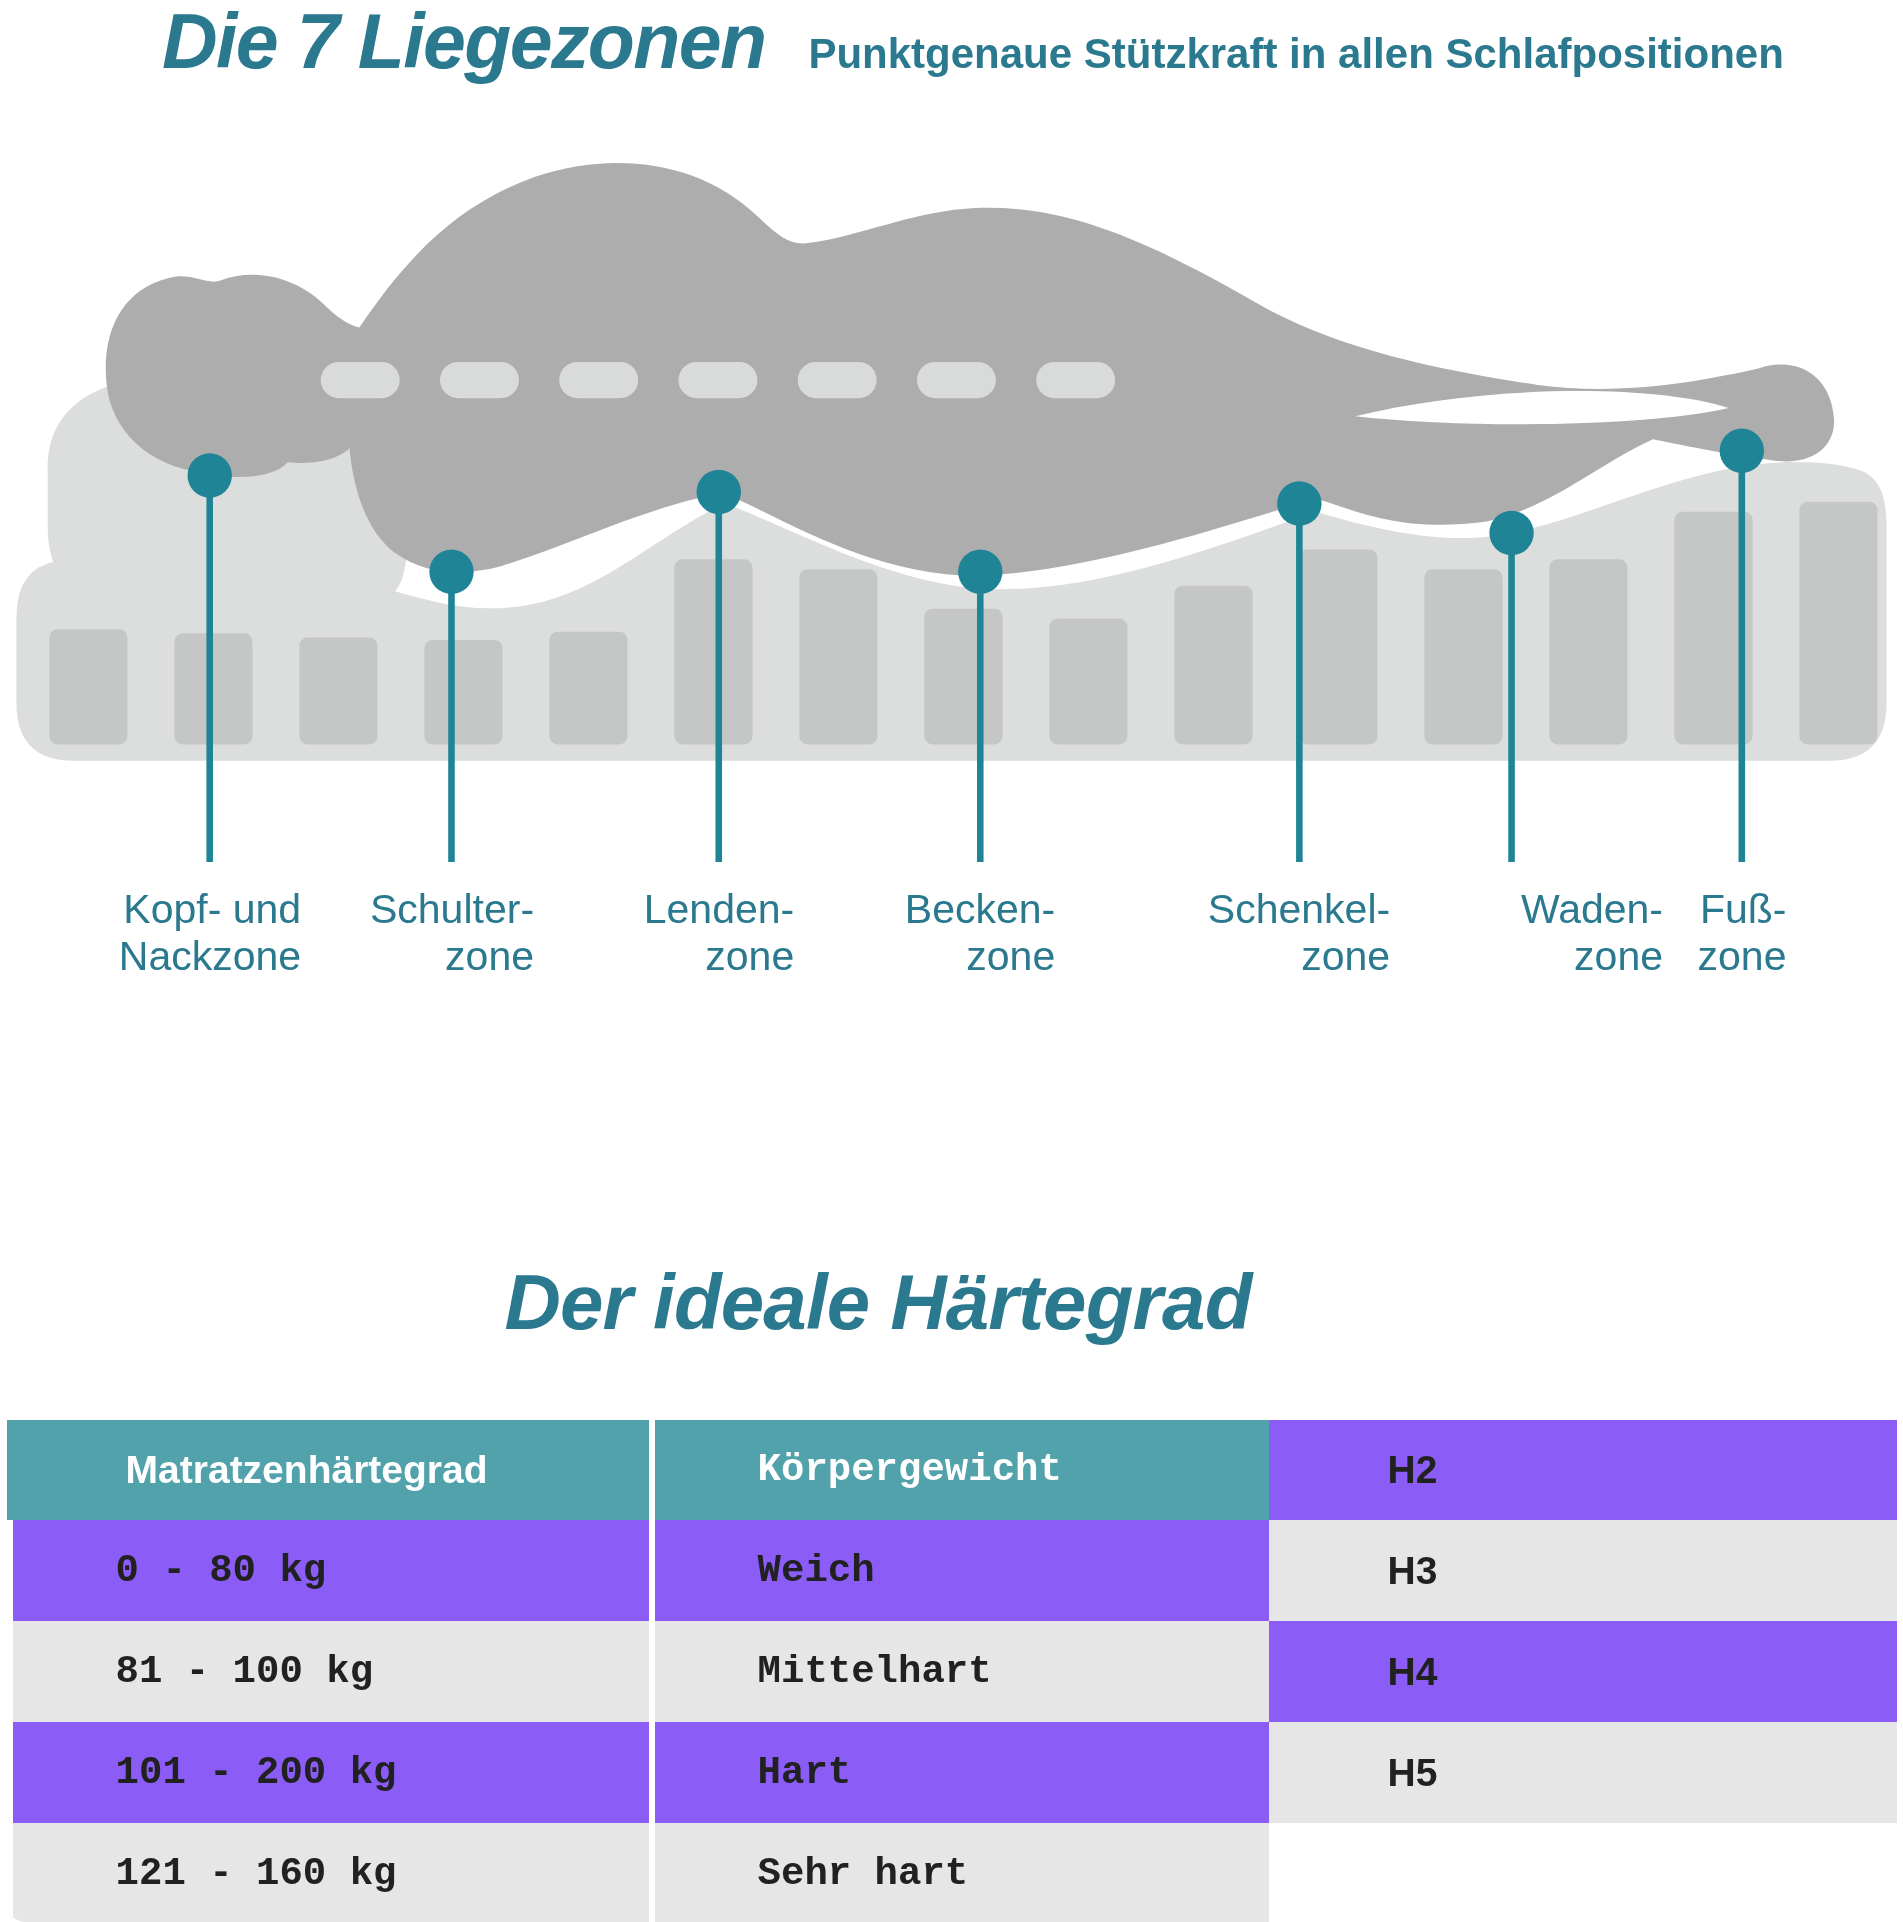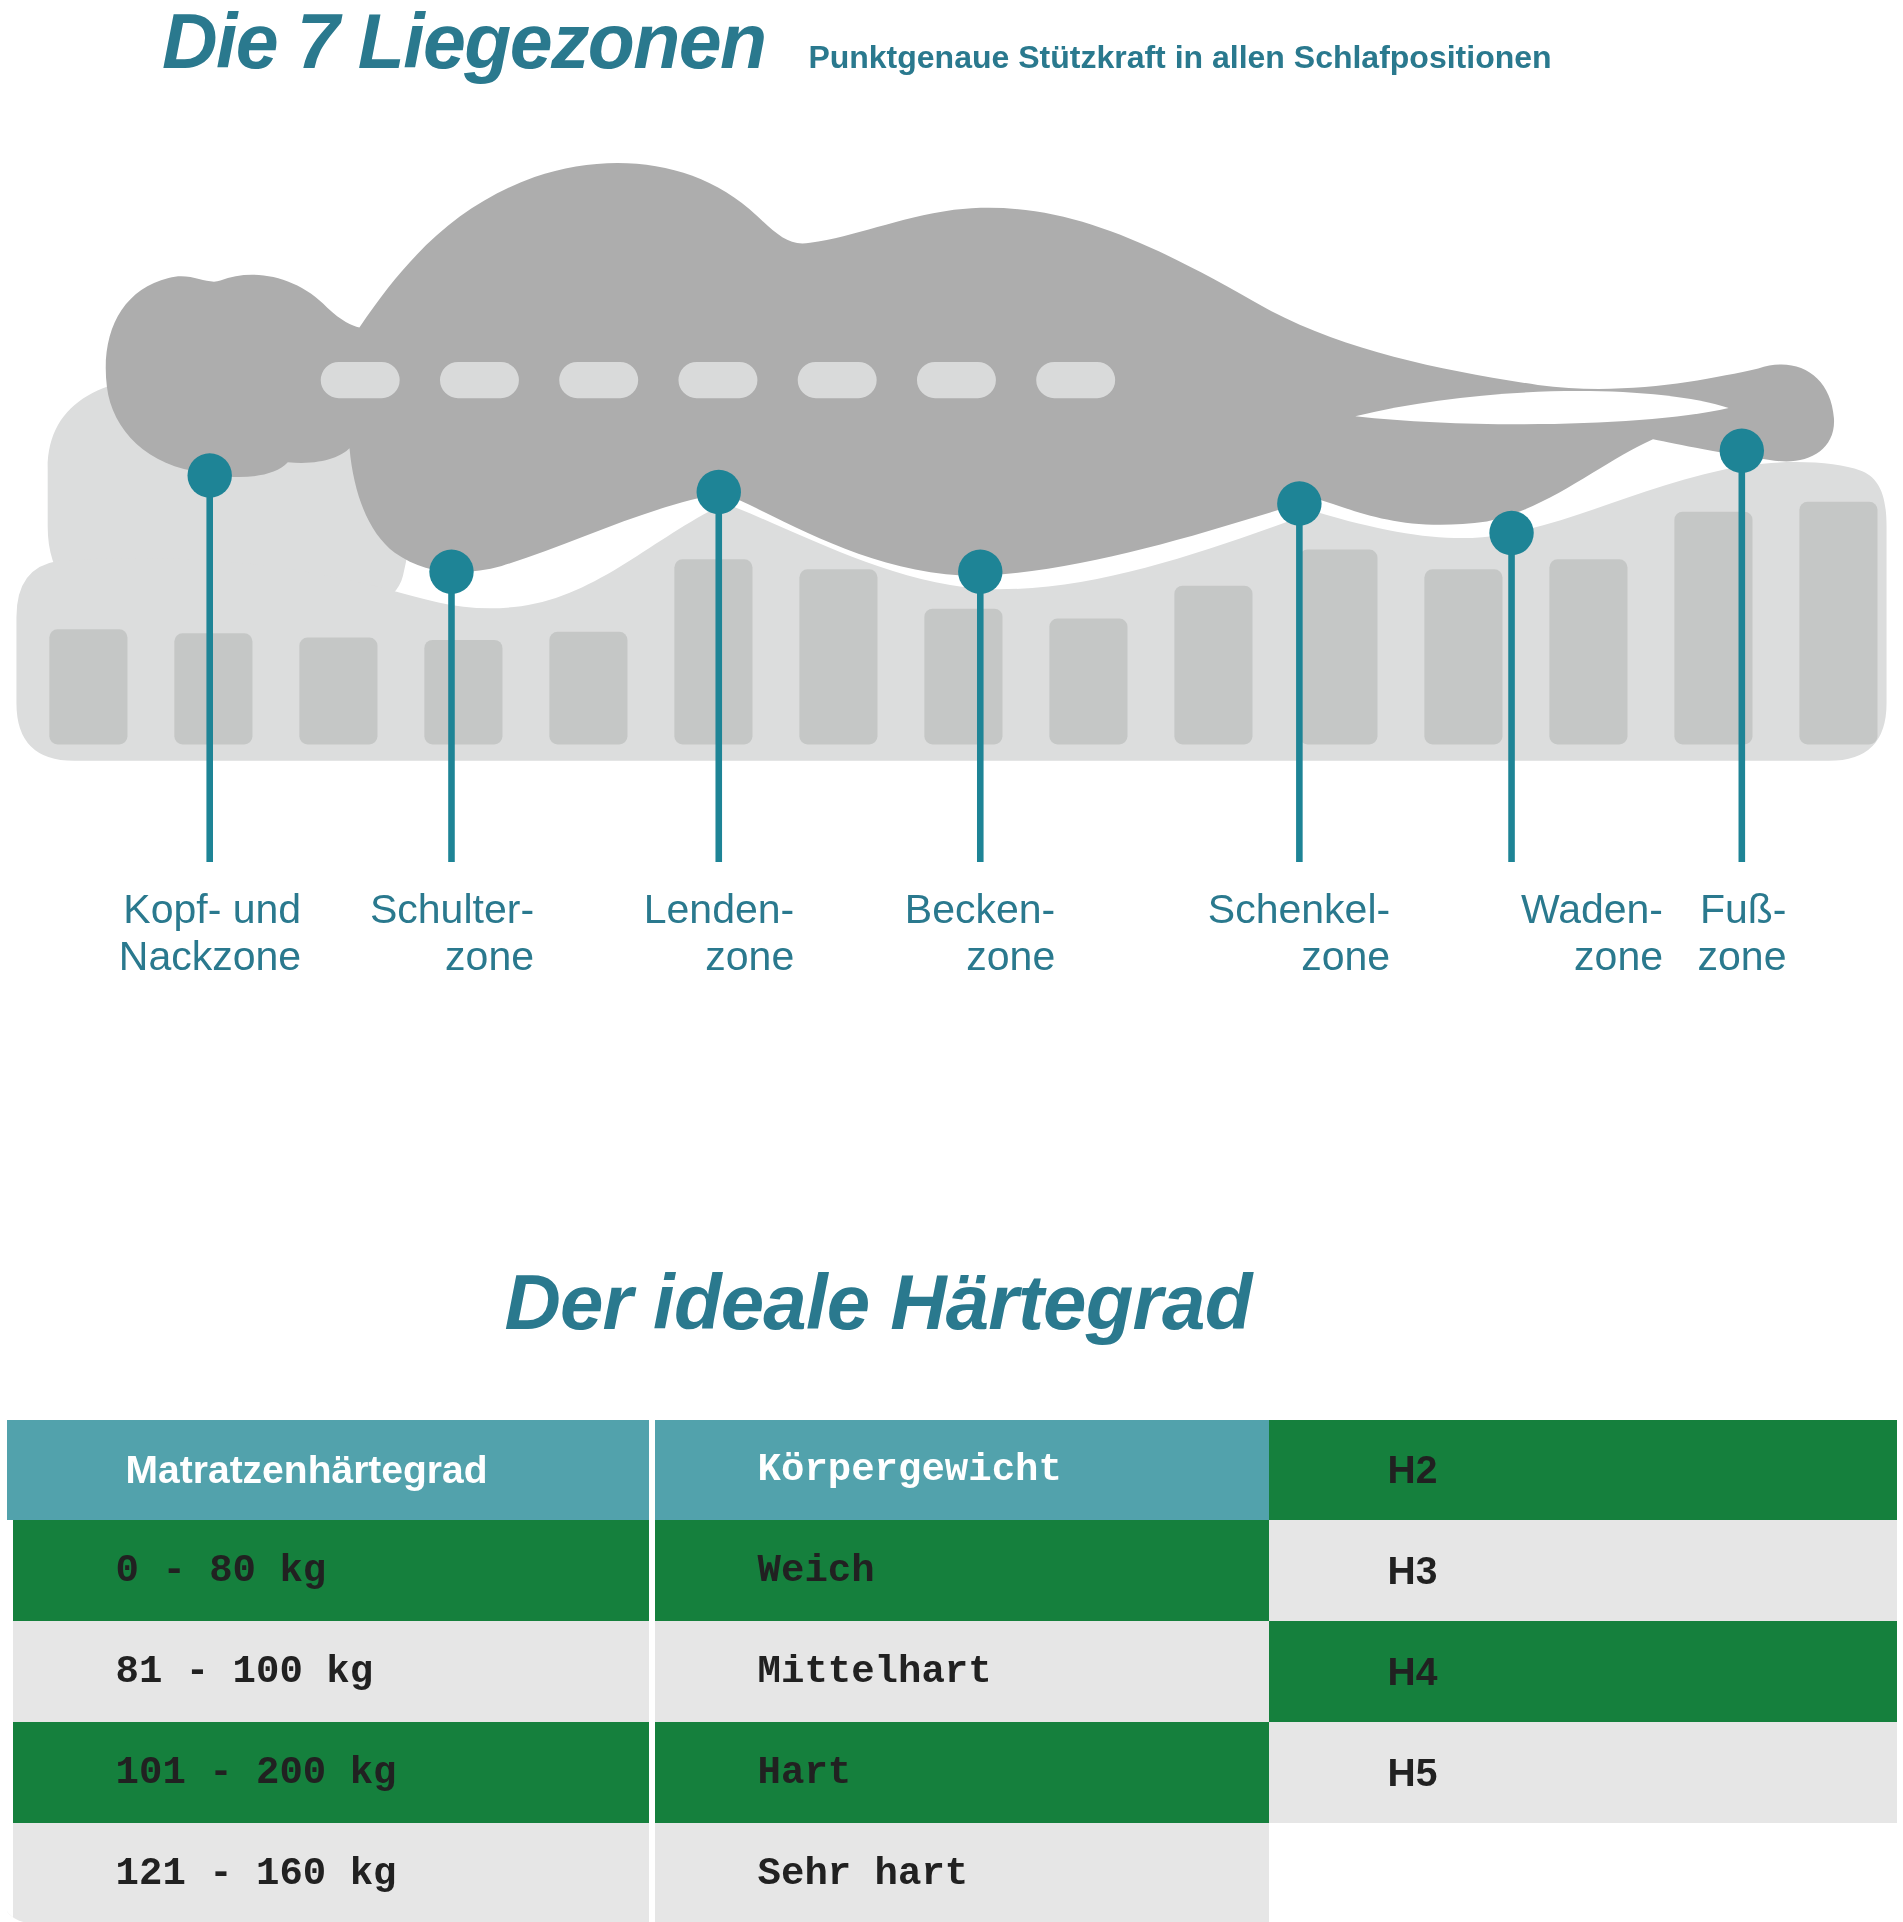--- a/index.html
+++ b/index.html
@@ -13,21 +13,21 @@
     --row-gray:#e6e6e6;
     --cell-text:#212121;
   }
   html,body{margin:0;padding:0;}
   body{font-family:"Liberation Sans",sans-serif;background:#ffffff;}
   .page{position:relative;width:1903px;height:1923px;background:#fff;overflow:hidden;border-radius:31px;}
 
   
   .title-row{position:absolute;left:162px;top:0;display:flex;align-items:baseline;gap:43px;white-space:nowrap;}
   .main-title{font-size:77px;line-height:82px;font-weight:bold;font-style:italic;color:var(--accent-text);letter-spacing:-1.6px;}
-  .subtitle{font-size:32px;font-weight:bold;color:var(--accent-text);}
+  .subtitle{font-size:42px;font-weight:bold;color:var(--accent-text);}
 
   
   .figure{position:absolute;left:0;top:0;width:1903px;height:872px;}
   .fill-body{fill:var(--body-gray);}
   .fill-light{fill:var(--mattress-light);}
   .fill-bar{fill:var(--bar-gray);}
   .fill-white{fill:#ffffff;}
   .spine{stroke:var(--dash-gray);stroke-width:44;stroke-linecap:round;stroke-dasharray:52 93;fill:none;}
   .zone-line{stroke:var(--marker);stroke-width:8;}
   .zone-dot{fill:var(--marker);}
@@ -42,21 +42,21 @@
     font-size:78px;font-weight:bold;font-style:italic;color:var(--accent-text);letter-spacing:-0.8px;}
 
   
   .haerte-table{position:absolute;left:6.6px;top:1420px;width:1890px;height:503px;
     display:grid;grid-template-columns:642px 620px 628px;grid-template-rows:100px repeat(4,101px);}
   .cell{display:flex;align-items:center;font-weight:bold;font-size:39px;}
   .cell.c1{padding-left:119px;}
   .cell.c2,.cell.c3{padding-left:103px;border-left:6.6px solid #ffffff;box-sizing:border-box;font-family:Liberation Mono, monospace;}
   .cell.head{background:var(--table-header);color:#ffffff;}
   .cell.body-row{color:var(--cell-text);}
-  .cell.odd{background:#15803d;}
+  .cell.odd{background:#8b5cf6;}
   .cell.even{background:var(--row-gray);}
 </style>
 </head>
 <body>
 
 <div class="page">
 
   <div class="title-row">
     <div class="main-title">Die 7 Liegezonen</div>
     <div class="subtitle">Punktgenaue Stützkraft in allen Schlafpositionen</div>

